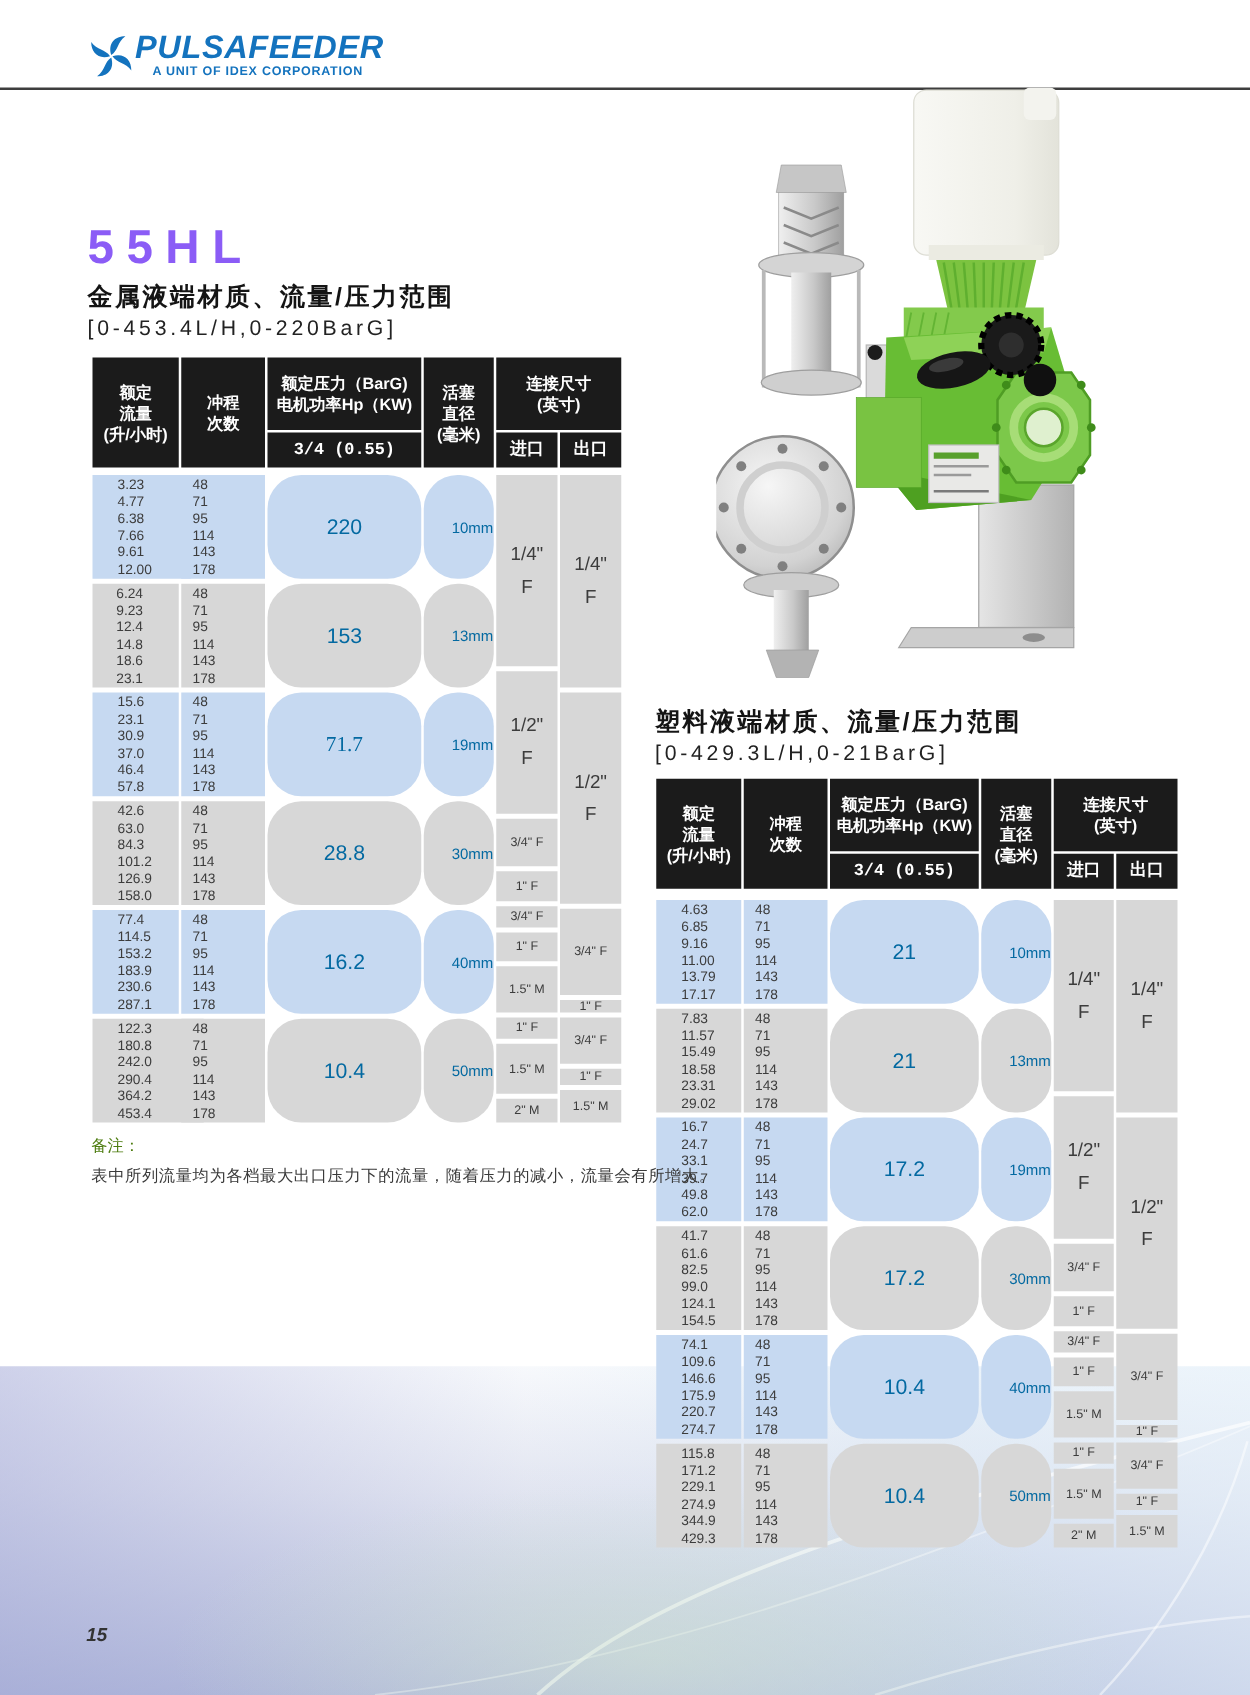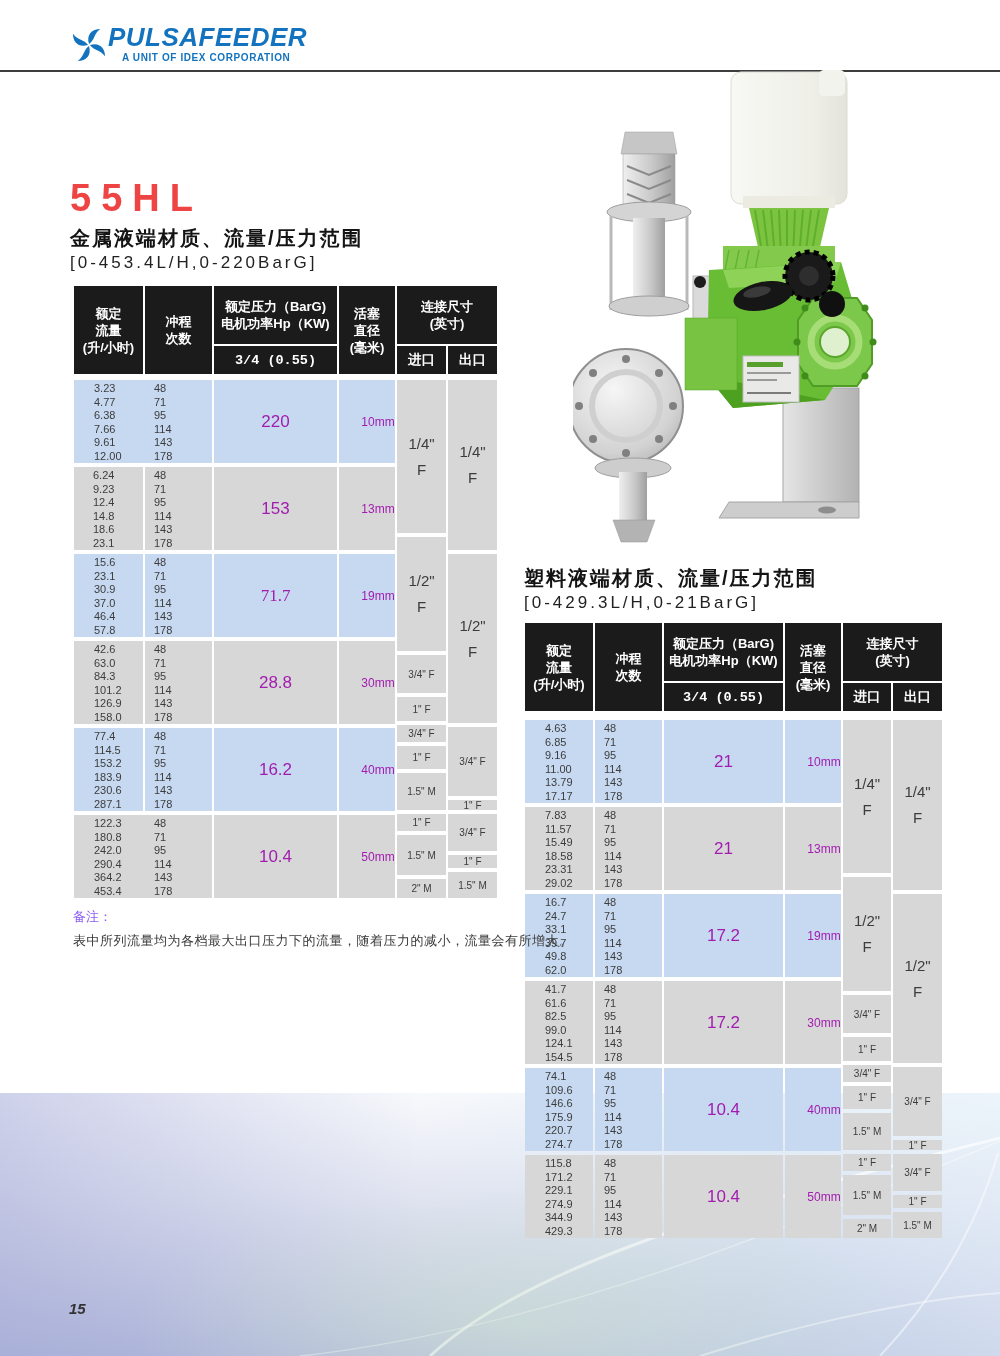--- a/index.html
+++ b/index.html
@@ -6,41 +6,41 @@
     font-family:"Liberation Sans","DejaVu Sans",sans-serif;overflow:hidden;position:relative;}
   .abs{position:absolute;}
   
   .toprule{position:absolute;top:70px;left:0;width:1000px;height:2px;background:#3e3e3e;}
   .logo{position:absolute;top:24px;left:72px;display:flex;align-items:flex-start;}
   .logo svg{margin-top:4px;}
   .logo-txt{margin-left:2px;}
   .wordmark{font-size:26px;font-weight:800;font-style:italic;color:#1473be;letter-spacing:.5px;line-height:26px;}
   .tagline{font-size:10px;font-weight:bold;color:#1473be;letter-spacing:.6px;margin:2px 0 0 14px;}
   
-  .model{position:absolute;left:70px;top:178px;font-size:38px;font-weight:800;letter-spacing:10px;color:#ef4444;line-height:40px;}
+  .model{position:absolute;left:70px;top:178px;font-size:38px;font-weight:800;letter-spacing:10px;color:#8b5cf6;line-height:40px;}
   .sec-title{position:absolute;font-size:20px;font-weight:800;letter-spacing:2px;color:#141414;line-height:24px;}
   .sec-range{position:absolute;font-size:17px;font-weight:500;letter-spacing:3px;color:#222;line-height:22px;}
   
   .tbl{position:absolute;}
   .cell{position:absolute;box-sizing:border-box;overflow:hidden;}
   .th{background:#1b1b1b;color:#fff;font-weight:bold;font-size:13px;line-height:17px;
       display:flex;align-items:center;justify-content:center;text-align:center;white-space:pre-line;}
   .th.sub{font-size:13.5px;font-family:Liberation Mono, monospace;}
   .blue{background:#c6d9f1;}
   .gray{background:#d7d7d7;}
   .num{font-size:11px;color:#3c3c3c;white-space:pre-line;line-height:13.6px;padding-top:2px;text-align:left;}
   .flowcol{padding-left:20px;}
   .strokecol{padding-left:9px;}
-  .mid{display:flex;align-items:center;justify-content:center;color:#a21caf;}
+  .mid{display:flex;align-items:center;justify-content:center;color:#0369a1;border-radius:27px;}
   .pressure{font-size:17px;}
   .piston{font-size:12px;padding-left:22px;}
   .conn{display:flex;align-items:center;justify-content:center;font-size:10px;color:#3c3c3c;text-align:center;}
   .conn.big{font-size:15px;line-height:26px;white-space:pre-line;}
   
-  .note-label{position:absolute;left:73px;top:908px;font-size:13px;color:#8b5cf6;}
+  .note-label{position:absolute;left:73px;top:908px;font-size:13px;color:#4d7c0f;}
   .note-text{position:absolute;left:73px;top:932px;font-size:13px;color:#3a3a3a;letter-spacing:.5px;}
   .pagenum{position:absolute;left:69px;top:1300px;font-size:15px;font-weight:bold;font-style:italic;color:#333;}
   
   .band{position:absolute;left:0;top:1093px;width:1000px;height:263px;
     background:linear-gradient(180deg,rgba(244,245,249,0) 0%,rgba(228,230,241,.9) 38%,#b4bbdb 100%);}
   .band::before{content:'';position:absolute;inset:0;
     background:linear-gradient(90deg,rgba(158,164,213,.5) 0%,rgba(190,205,230,.12) 42%,rgba(210,228,243,.45) 76%,rgba(224,237,248,.6) 100%);}
   .band::after{content:'';position:absolute;inset:0;
     background:radial-gradient(55% 75% at 52% 88%,rgba(209,231,206,.5),rgba(209,231,206,0) 70%);}
   .band svg{position:absolute;inset:0;}

